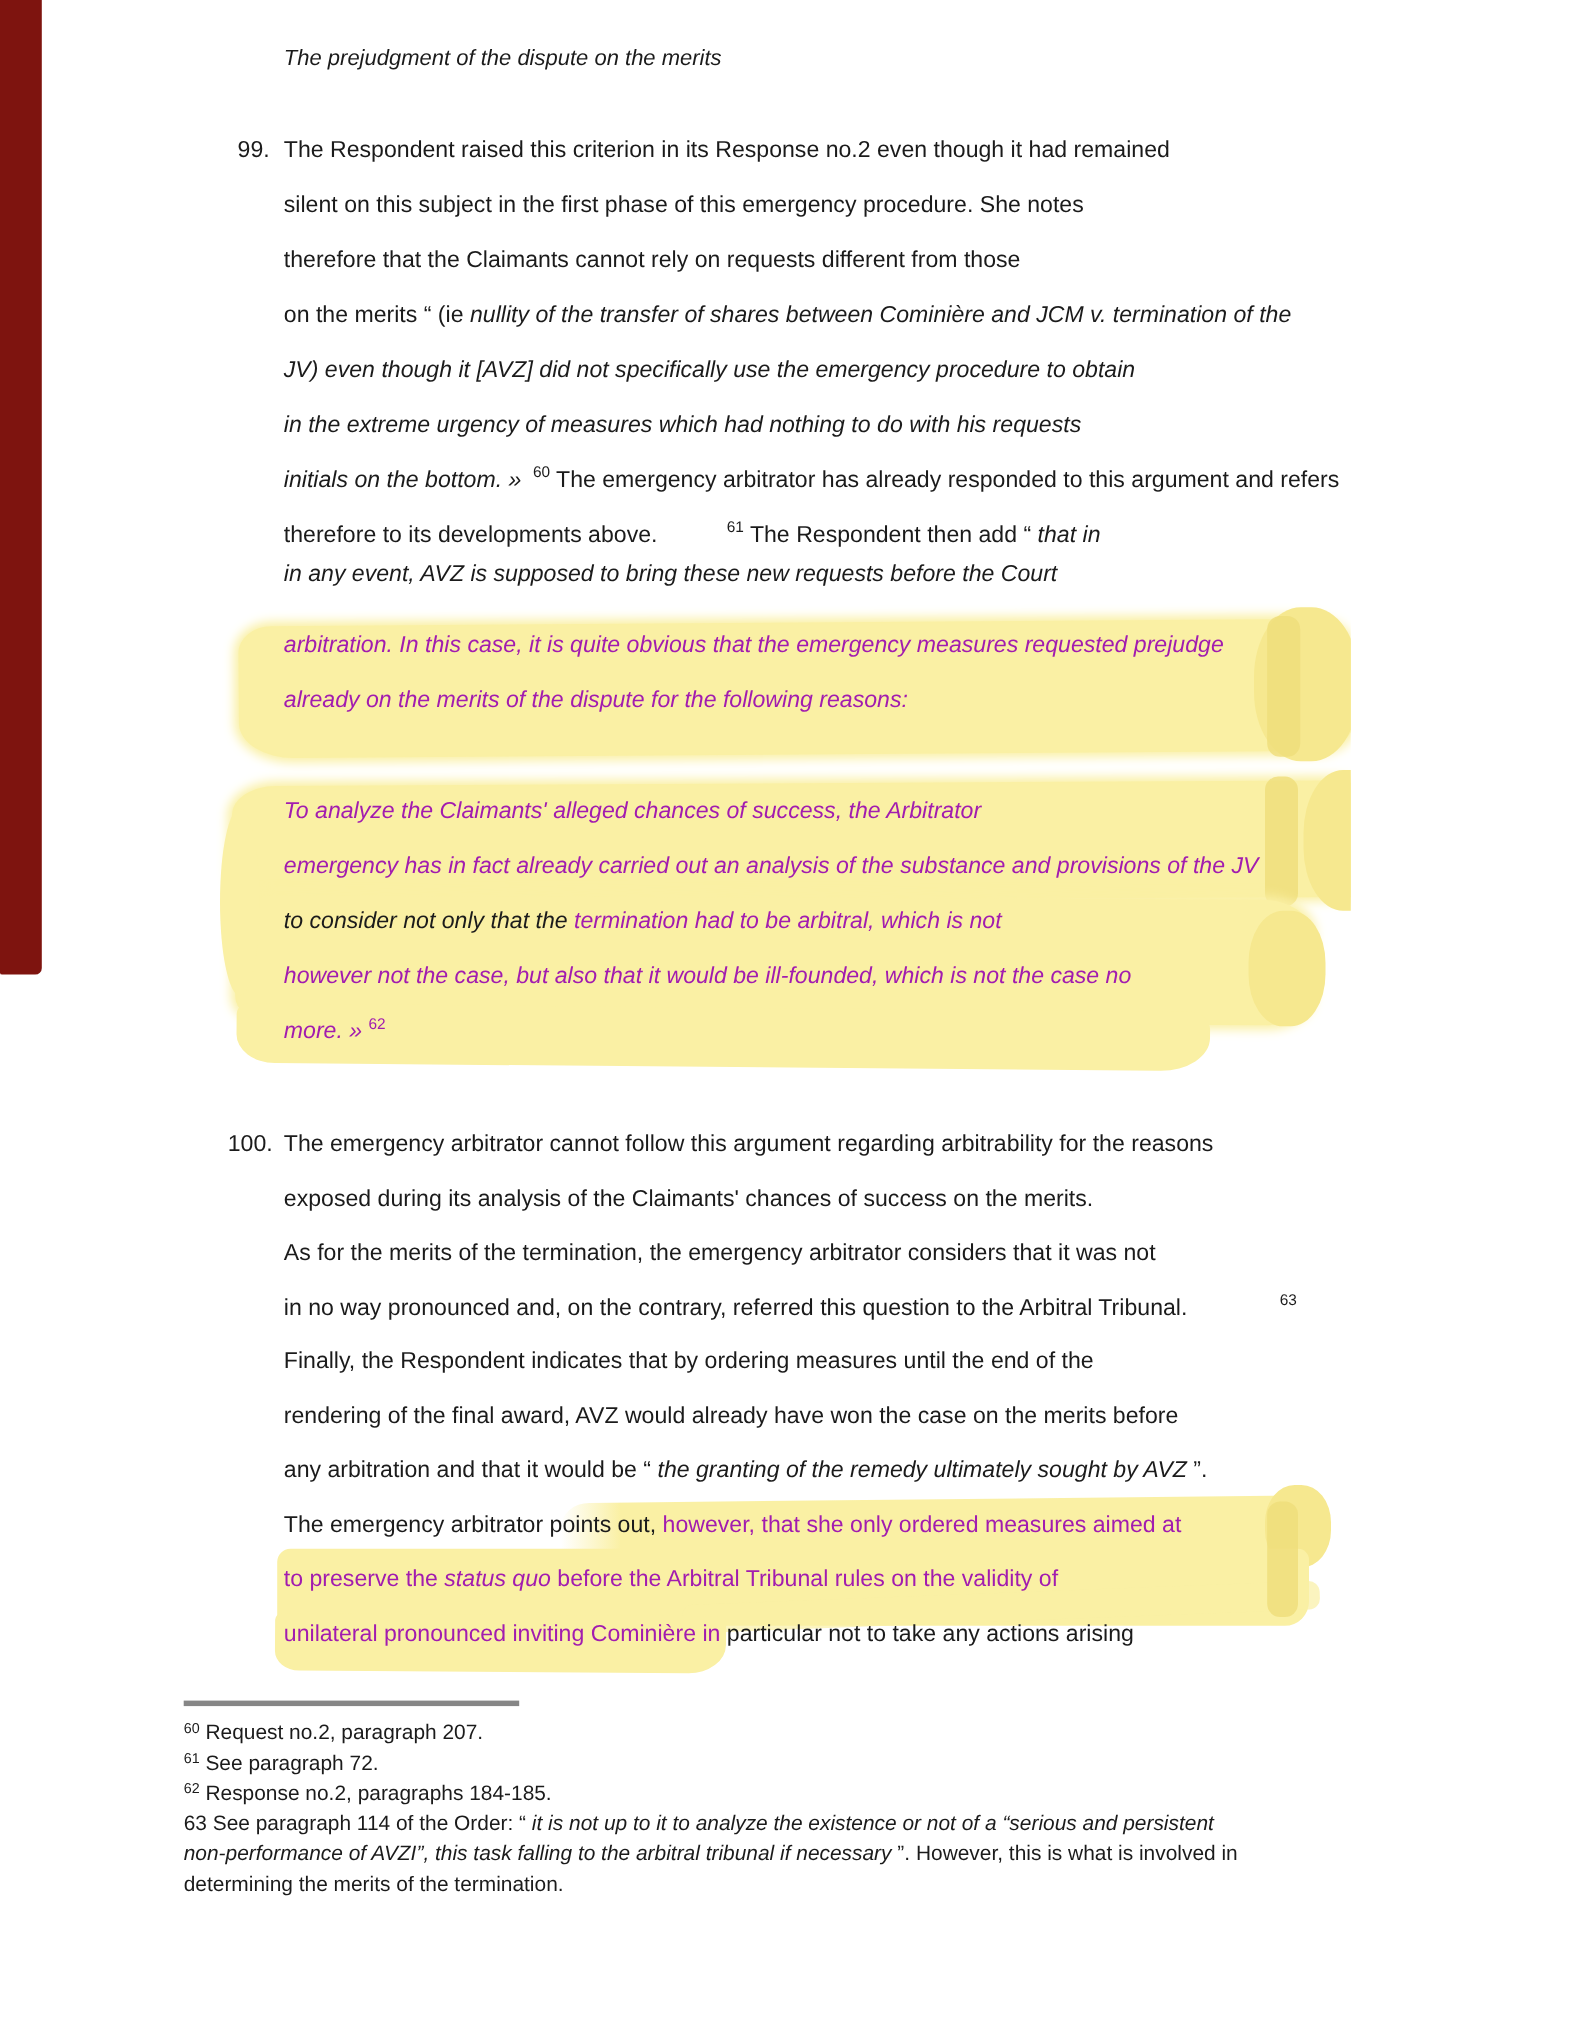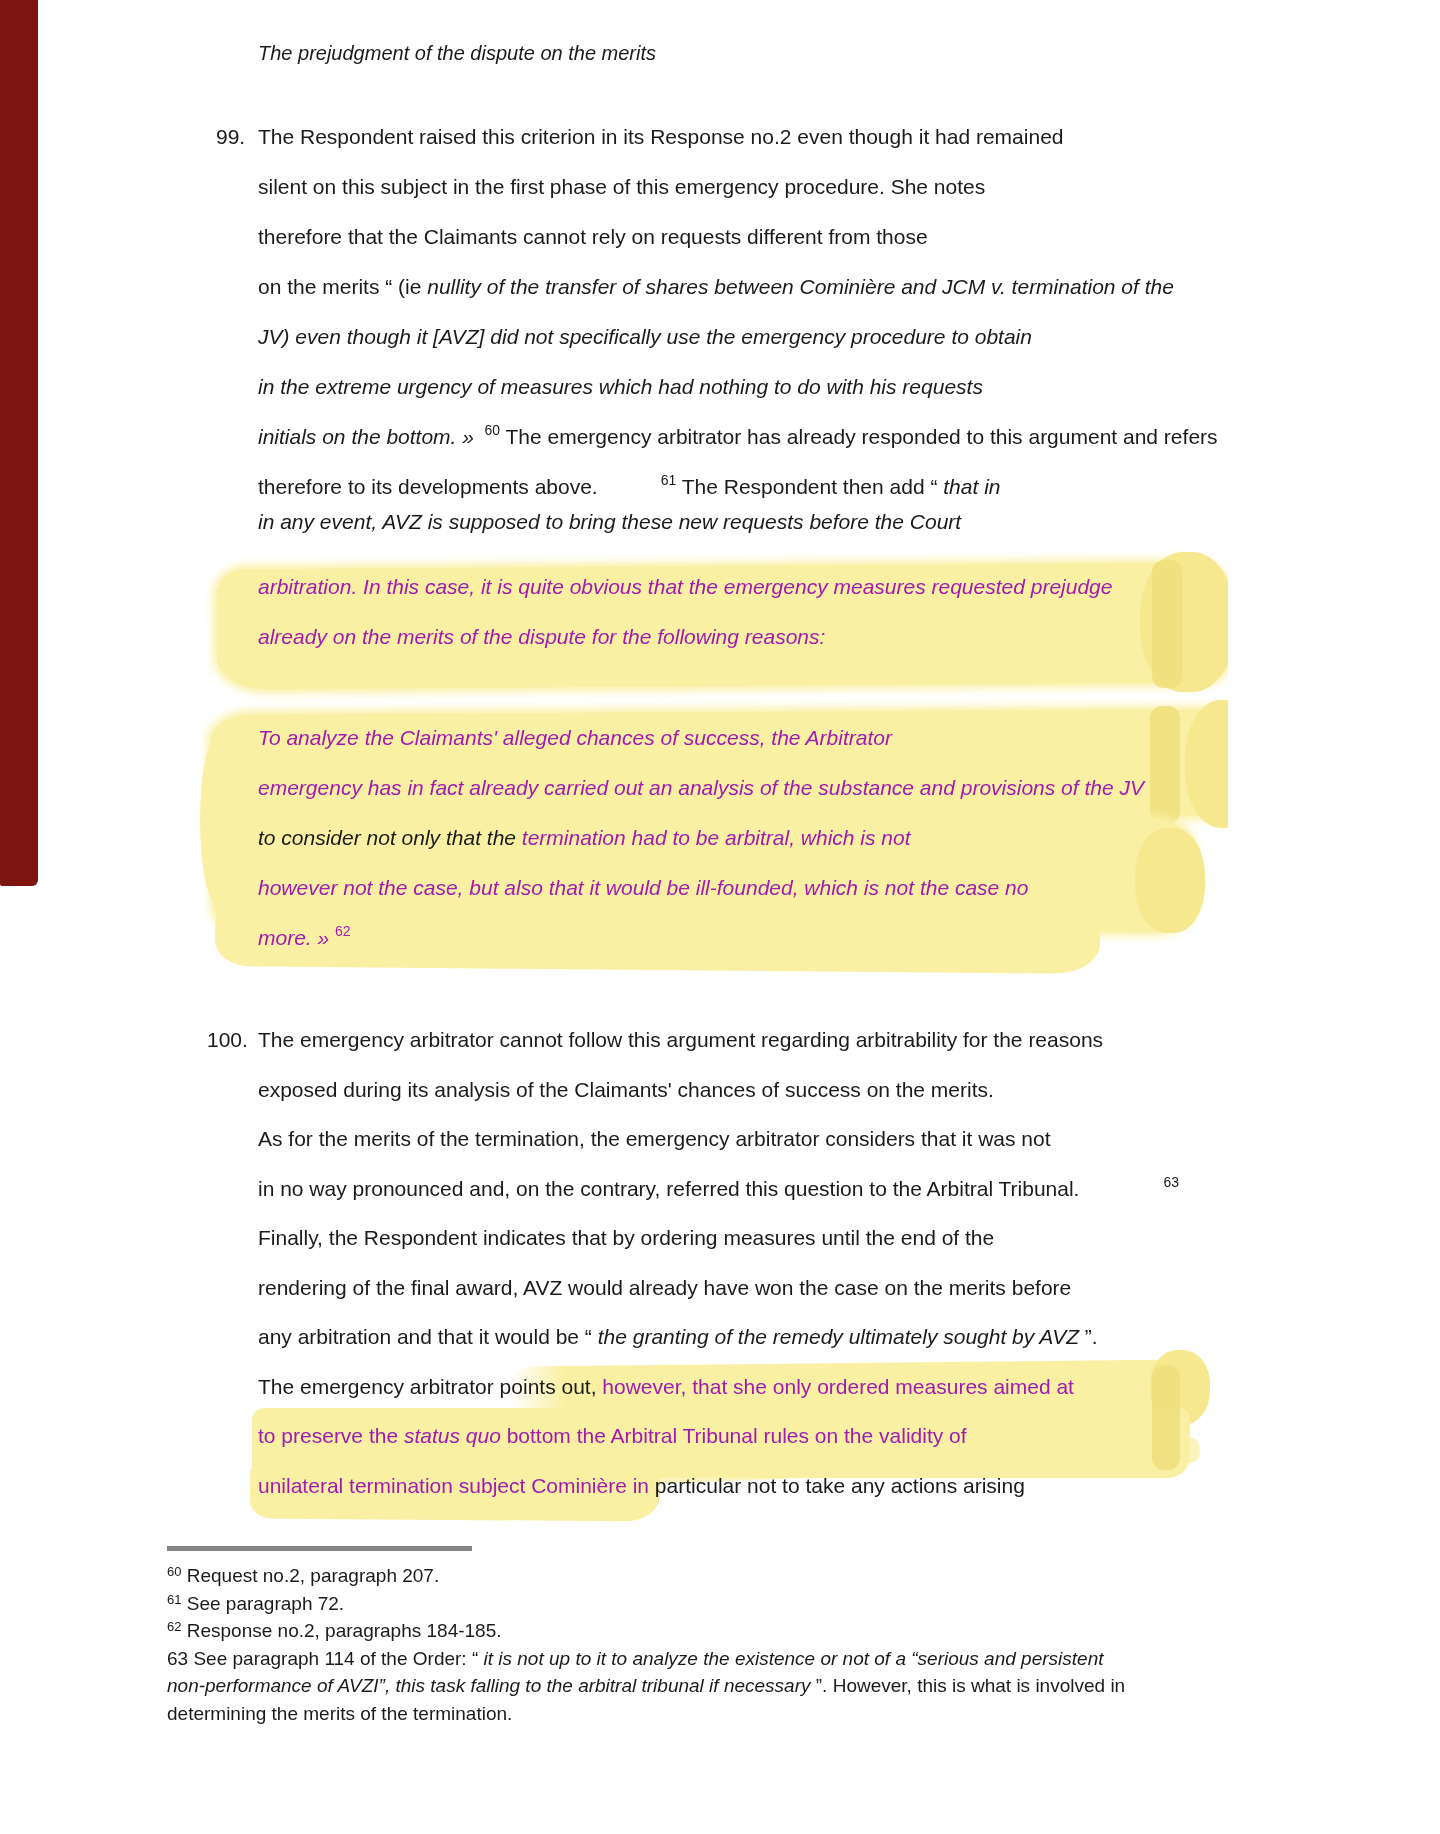--- a/index.html
+++ b/index.html
@@ -109,22 +109,22 @@
   <span class="pnum" id="num100">100.</span>
   <div class="block p100">
       <div class="tline" style="top: 1015px;"><span>The emergency arbitrator cannot follow this argument regarding arbitrability for the reasons</span></div>
       <div class="tline" style="top: 1064.5px;"><span>exposed during its analysis of the Claimants' chances of success on the merits.</span></div>
       <div class="tline" style="top: 1114px;"><span>As for the merits of the termination, the emergency arbitrator considers that it was not</span></div>
       <div class="tline" style="top: 1163.5px;"><span>in no way pronounced and, on the contrary, referred this question to the Arbitral Tribunal.</span><span>    </span><span class="sup">63</span></div>
       <div class="tline" style="top: 1213px;"><span>Finally, the Respondent indicates that by ordering measures until the end of the</span></div>
       <div class="tline" style="top: 1262.5px;"><span>rendering of the final award, AVZ would already have won the case on the merits before</span></div>
       <div class="tline" style="top: 1312px;"><span>any arbitration and that it would be “ </span><span class="it">the granting of the remedy ultimately sought by AVZ</span><span> ”.</span></div>
       <div class="tline" style="top: 1361.5px;"><span>The emergency arbitrator points out,</span><span class="olive"> however, that she only ordered measures aimed at</span></div>
-      <div class="tline" style="top: 1411px;"><span class="olive">to preserve the </span><span class="it olive">status quo</span><span class="olive"> bottom the Arbitral Tribunal rules on the validity of</span></div>
-      <div class="tline" style="top: 1460.5px;"><span class="olive">unilateral termination subject Cominière in</span><span> particular not to take any actions arising</span></div>
+      <div class="tline" style="top: 1411px;"><span class="olive">to preserve the </span><span class="it olive">status quo</span><span class="olive"> before the Arbitral Tribunal rules on the validity of</span></div>
+      <div class="tline" style="top: 1460.5px;"><span class="olive">unilateral pronounced inviting Cominière in</span><span> particular not to take any actions arising</span></div>
     </div>
 
   <div class="sep"></div>
 
   <div class="block pfoot fnote">
       <div class="tline" style="top: 1562px;"><span class="sup">60</span><span> Request no.2, paragraph 207.</span></div>
       <div class="tline" style="top: 1589.5px;"><span class="sup">61</span><span> See paragraph 72.</span></div>
       <div class="tline" style="top: 1617px;"><span class="sup">62</span><span> Response no.2, paragraphs 184-185.</span></div>
       <div class="tline" style="top: 1644.5px;"><span>63 See paragraph 114 of the Order: “ </span><span class="it">it is not up to it to analyze the existence or not of a “serious and persistent</span></div>
       <div class="tline" style="top: 1672px;"><span class="it">non-performance of AVZI”, this task falling to the arbitral tribunal if necessary</span><span> ”. However, this is what is involved in</span></div>

